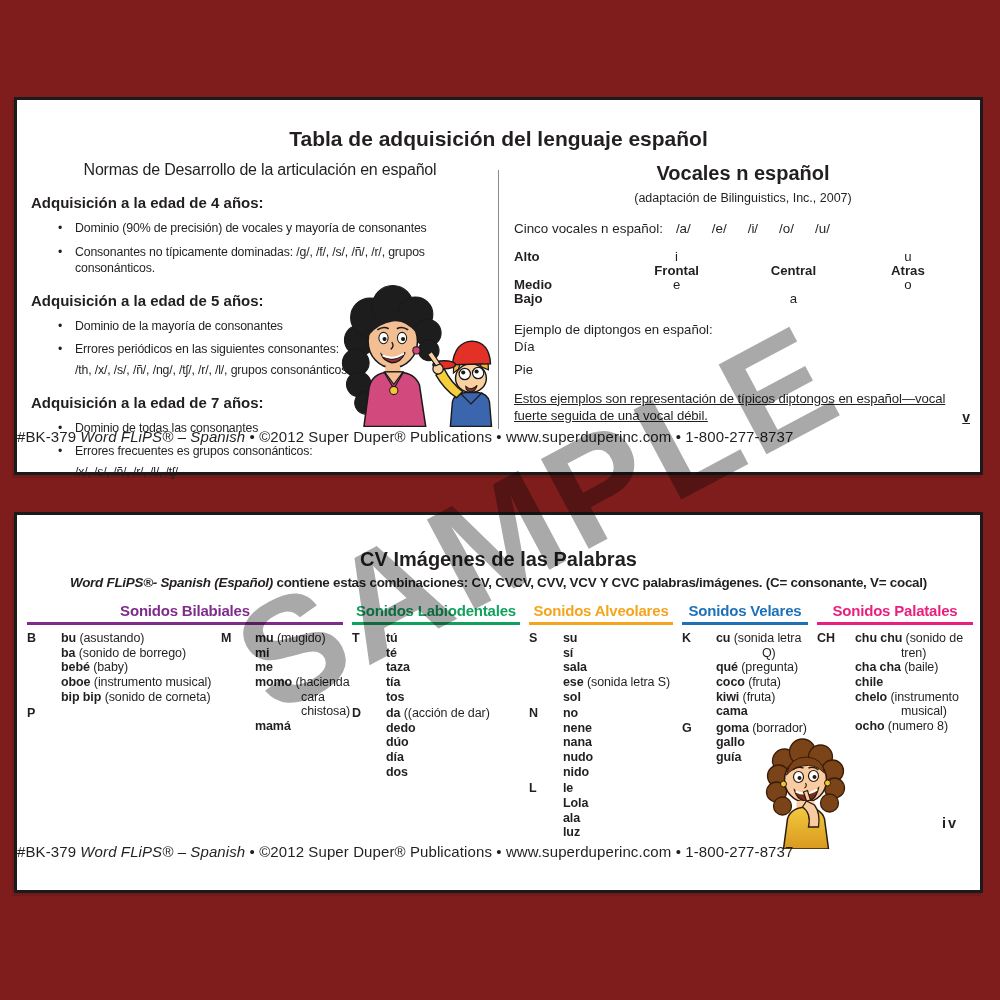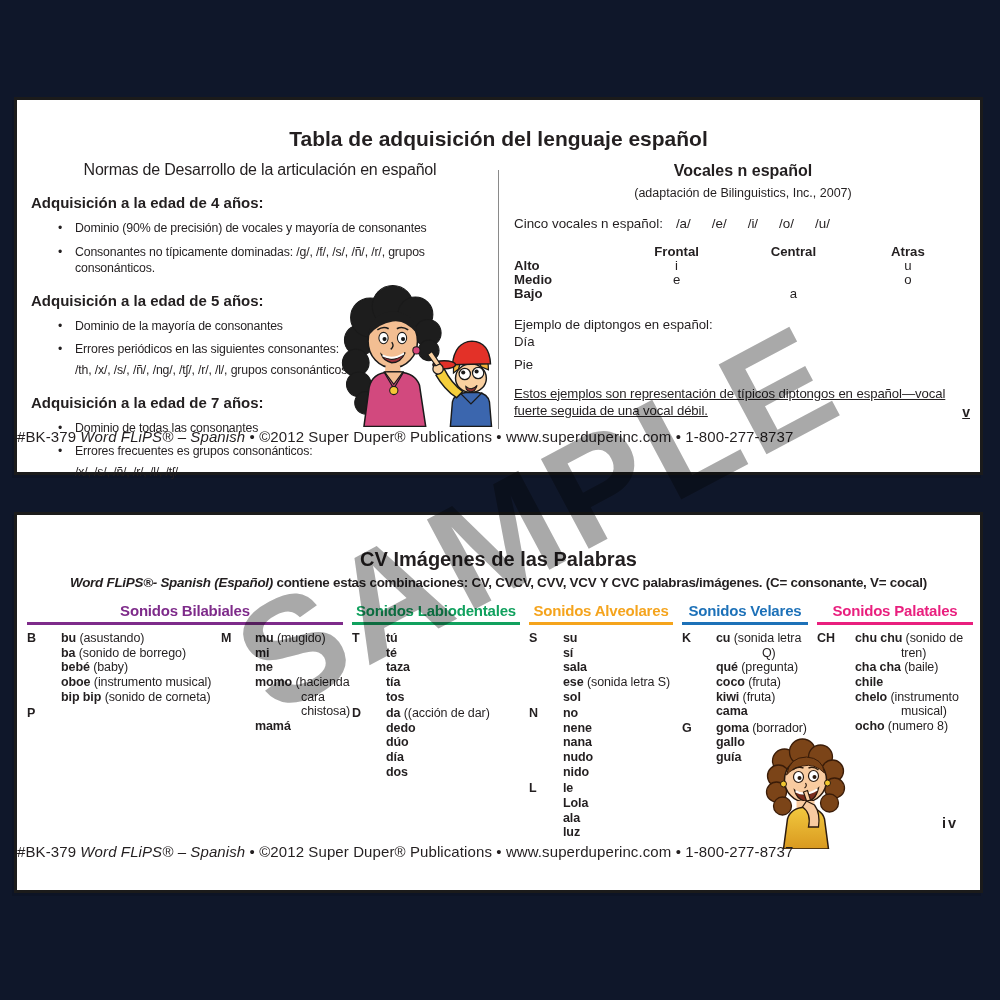--- a/index.html
+++ b/index.html
@@ -1,16 +1,16 @@
 <!DOCTYPE html>
 <html><head>
 <meta charset="utf-8">
 <style>
   html,body{margin:0;padding:0;background:#ffffff;}
-  .page{position:relative;width:1000px;height:1000px;background:#0f172a;overflow:hidden;
+  .page{position:relative;width:1000px;height:1000px;background:#7f1d1d;overflow:hidden;
         font-family:"Liberation Sans","DejaVu Sans",sans-serif;color:#231f20;}
 
   .card{position:absolute;left:14px;width:963px;background:#fff;border:3px solid #1b1b1b;
         box-shadow:-2px 3px 0 rgba(0,0,0,0.10);}
   .card-top{top:97px;height:372px;}
   .card-bottom{top:512px;height:375px;}
 
   
   .tc-title{position:absolute;top:27px;left:0;width:100%;text-align:center;
             font-size:21px;font-weight:700;}
@@ -20,21 +20,21 @@
   .sec-heading{font-size:15px;font-weight:700;margin:15px 0 9px 0;}
   .bullet-item{display:flex;margin:0 0 7px 0;padding-left:27px;font-size:12.3px;
                letter-spacing:-0.15px;line-height:1.35;}
   .bullet-mark{width:17px;flex:none;}
   .bullet-text{flex:1;}
   .bullet-text div + div{margin-top:4px;}
 
   .divider-v{position:absolute;left:481px;top:70px;width:1px;height:259px;background:#8a8a8a;}
 
   .tc-right{position:absolute;left:497px;top:62px;width:458px;font-size:13.2px;}
-  .vr-heading{font-size:16px;font-weight:700;text-align:center;}
+  .vr-heading{font-size:20px;font-weight:700;text-align:center;}
   .vr-sub{font-size:12.5px;text-align:center;margin-top:6px;}
   .vowel-line{margin-top:16px;font-size:13.4px;}
   .vowel{display:inline-block;margin-left:21px;}
   .vowel:first-of-type{margin-left:13px;}
   .vowel-table{width:100%;border-collapse:collapse;margin-top:14px;font-size:13.2px;}
   .vowel-table th,.vowel-table td{padding:0;line-height:1.07;font-weight:400;text-align:center;}
   .vowel-table th{font-weight:700;}
   .vowel-table .rl{text-align:left;}
   .diph-heading{margin-top:15px;}
   .diph-list .diph{margin-top:8px;}
@@ -153,30 +153,30 @@
 
       <table class="vowel-table">
         <colgroup>
             <col style="width:21%">
             <col style="width:29%">
             <col style="width:22%">
             <col style="width:28%">
           </colgroup>
         <tbody>
             <tr>
+          <th class="rl">Alto</th>
+          <td>i</td>
+          <td></td>
+          <td>u</td>
+        </tr>
+        <tr>
           <th class="rl"></th>
           <th>Frontal</th>
           <th>Central</th>
           <th>Atras</th>
-        </tr>
-        <tr>
-          <th class="rl">Alto</th>
-          <td>i</td>
-          <td></td>
-          <td>u</td>
         </tr>
         <tr>
           <th class="rl">Medio</th>
           <td>e</td>
           <td></td>
           <td>o</td>
         </tr>
         <tr>
           <th class="rl">Bajo</th>
           <td></td>

